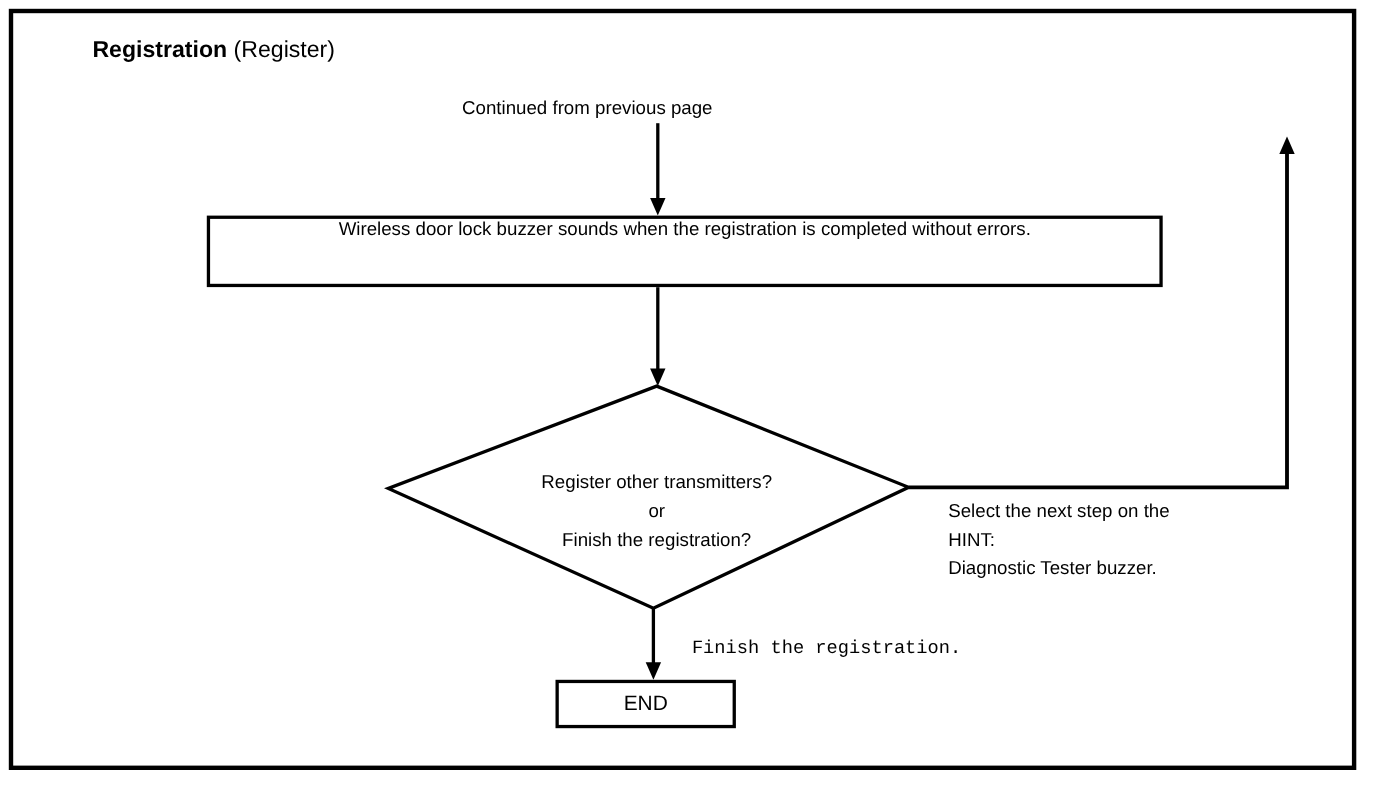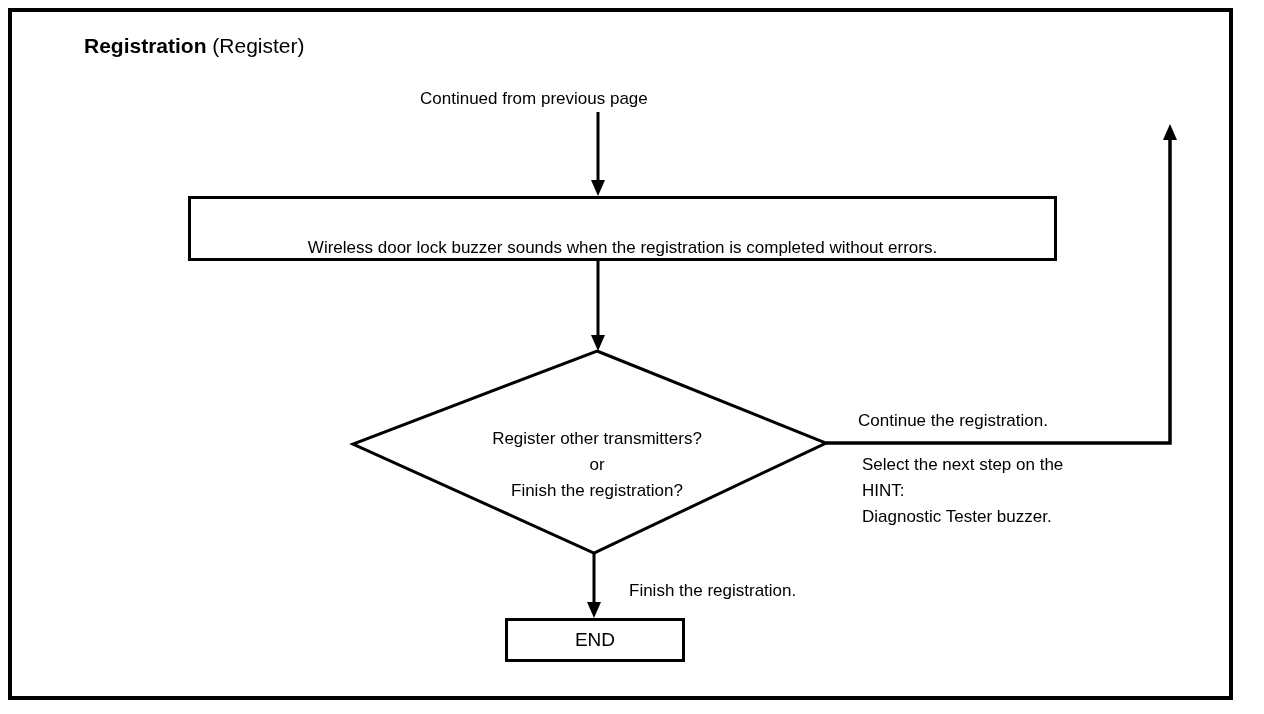--- a/index.html
+++ b/index.html
@@ -49,42 +49,42 @@
     text-align: left;
   }
 
   .process-box {
     position: absolute;
     left: 188px; top: 196px;
     width: 869px; height: 65px;
     border: 3px solid #000;
     background: #ffffff;
     display: flex;
-    align-items: flex-end;
+    align-items: flex-start;
     justify-content: center;
     font-size: 17px;
     text-align: center;
   }
 
   .decision-text {
     left: 400px; top: 426px;
     width: 394px;
     text-align: center;
   }
 
   .continue-label { left: 858px; top: 408px; }
 
   .hint-block { left: 862px; top: 452px; }
 
-  .finish-label { left: 629px; top: 578px; }
+  .finish-label { left: 629px; top: 578px; font-family: Liberation Mono, monospace; }
 
   .end-box {
     position: absolute;
     left: 505px; top: 618px;
-    width: 180px; height: 44px;
+    width: 164px; height: 44px;
     border: 3px solid #000;
     background: #ffffff;
     display: flex;
     align-items: center;
     justify-content: center;
     font-size: 19px;
   }
 </style>
 </head>
 <body>
@@ -119,21 +119,20 @@
   <div class="process-box">
     <span>Wireless door lock buzzer sounds when the registration is completed without errors.</span>
   </div>
 
   <div class="txt decision-text">
     <div>Register other transmitters?</div>
     <div>or</div>
     <div>Finish the registration?</div>
   </div>
 
-  <div class="txt continue-label">Continue the registration.</div>
 
   <div class="txt hint-block">
     <div>Select the next step on the</div>
     <div>HINT:</div>
     <div>Diagnostic Tester buzzer.</div>
   </div>
 
   <div class="txt finish-label">Finish the registration.</div>
 
   <div class="end-box">

